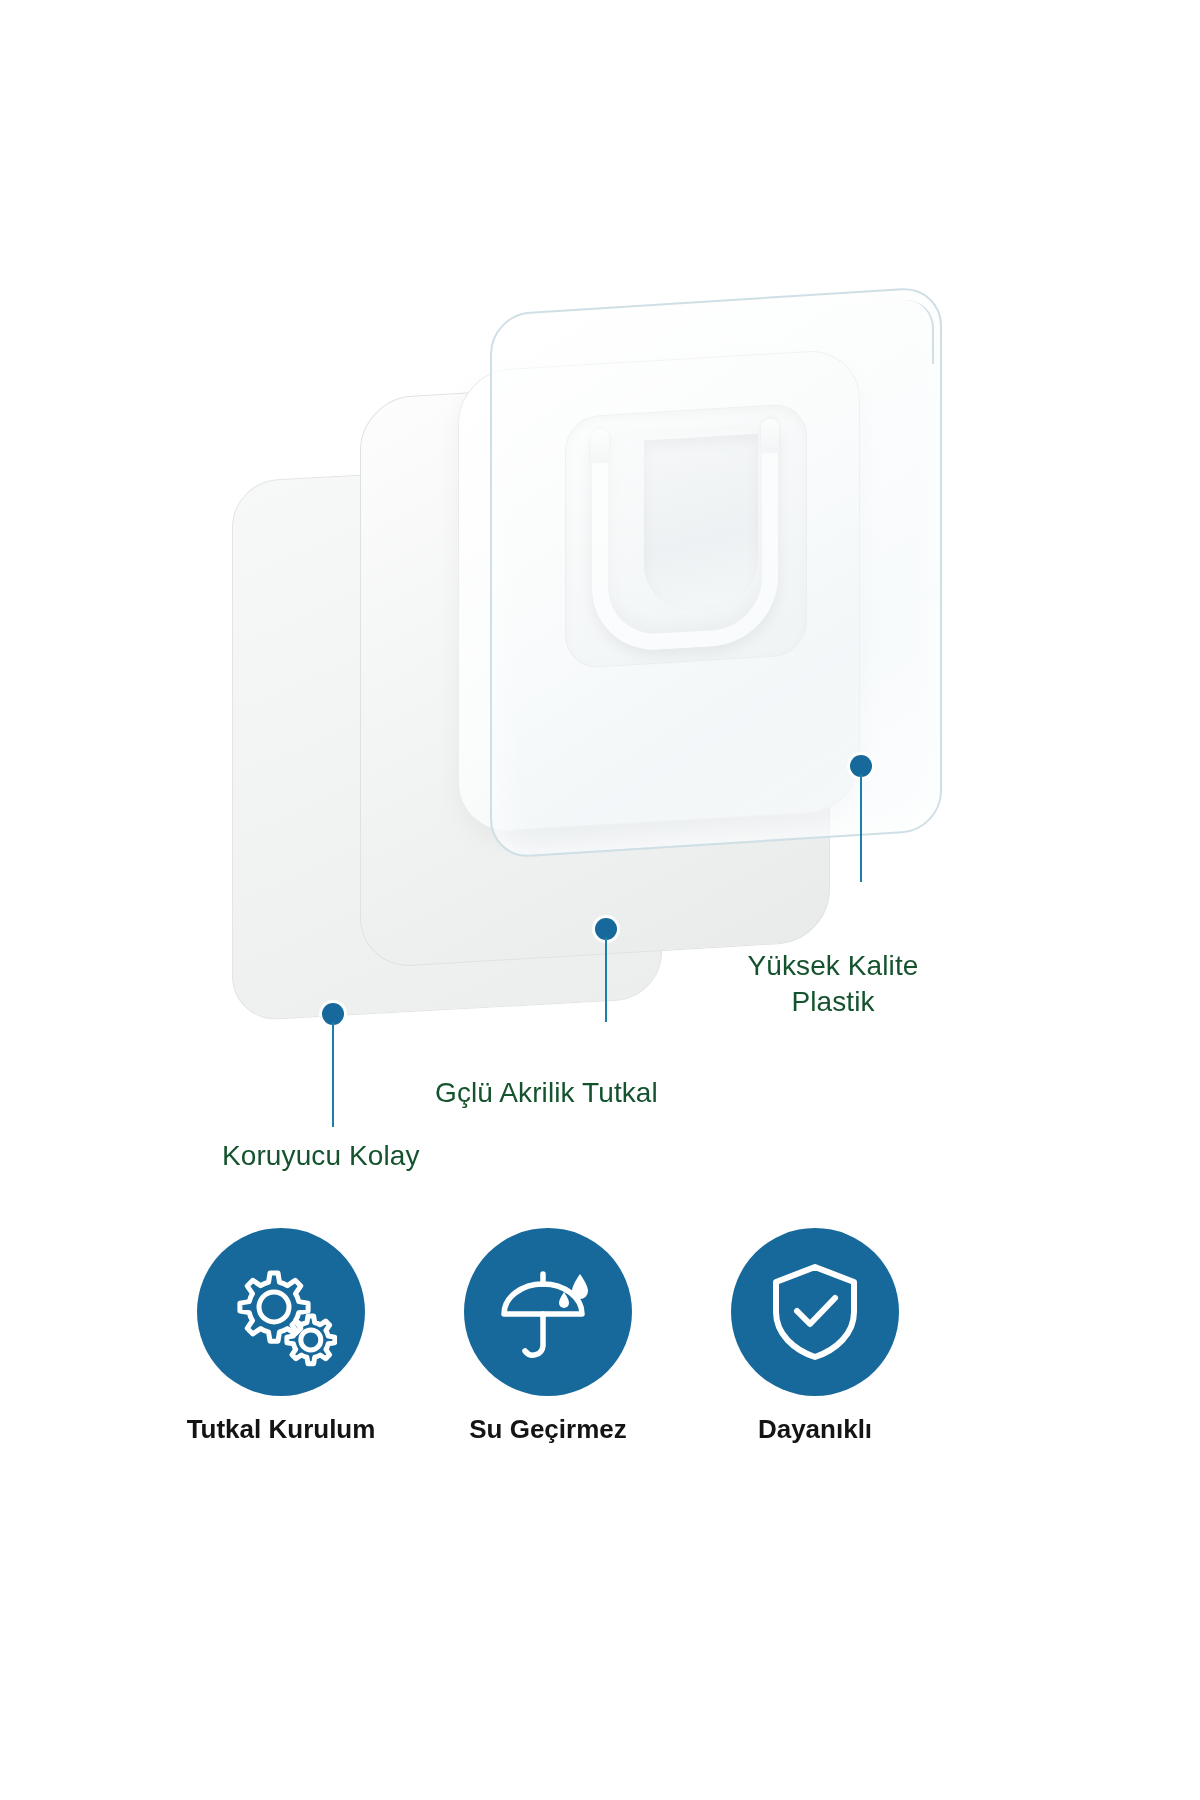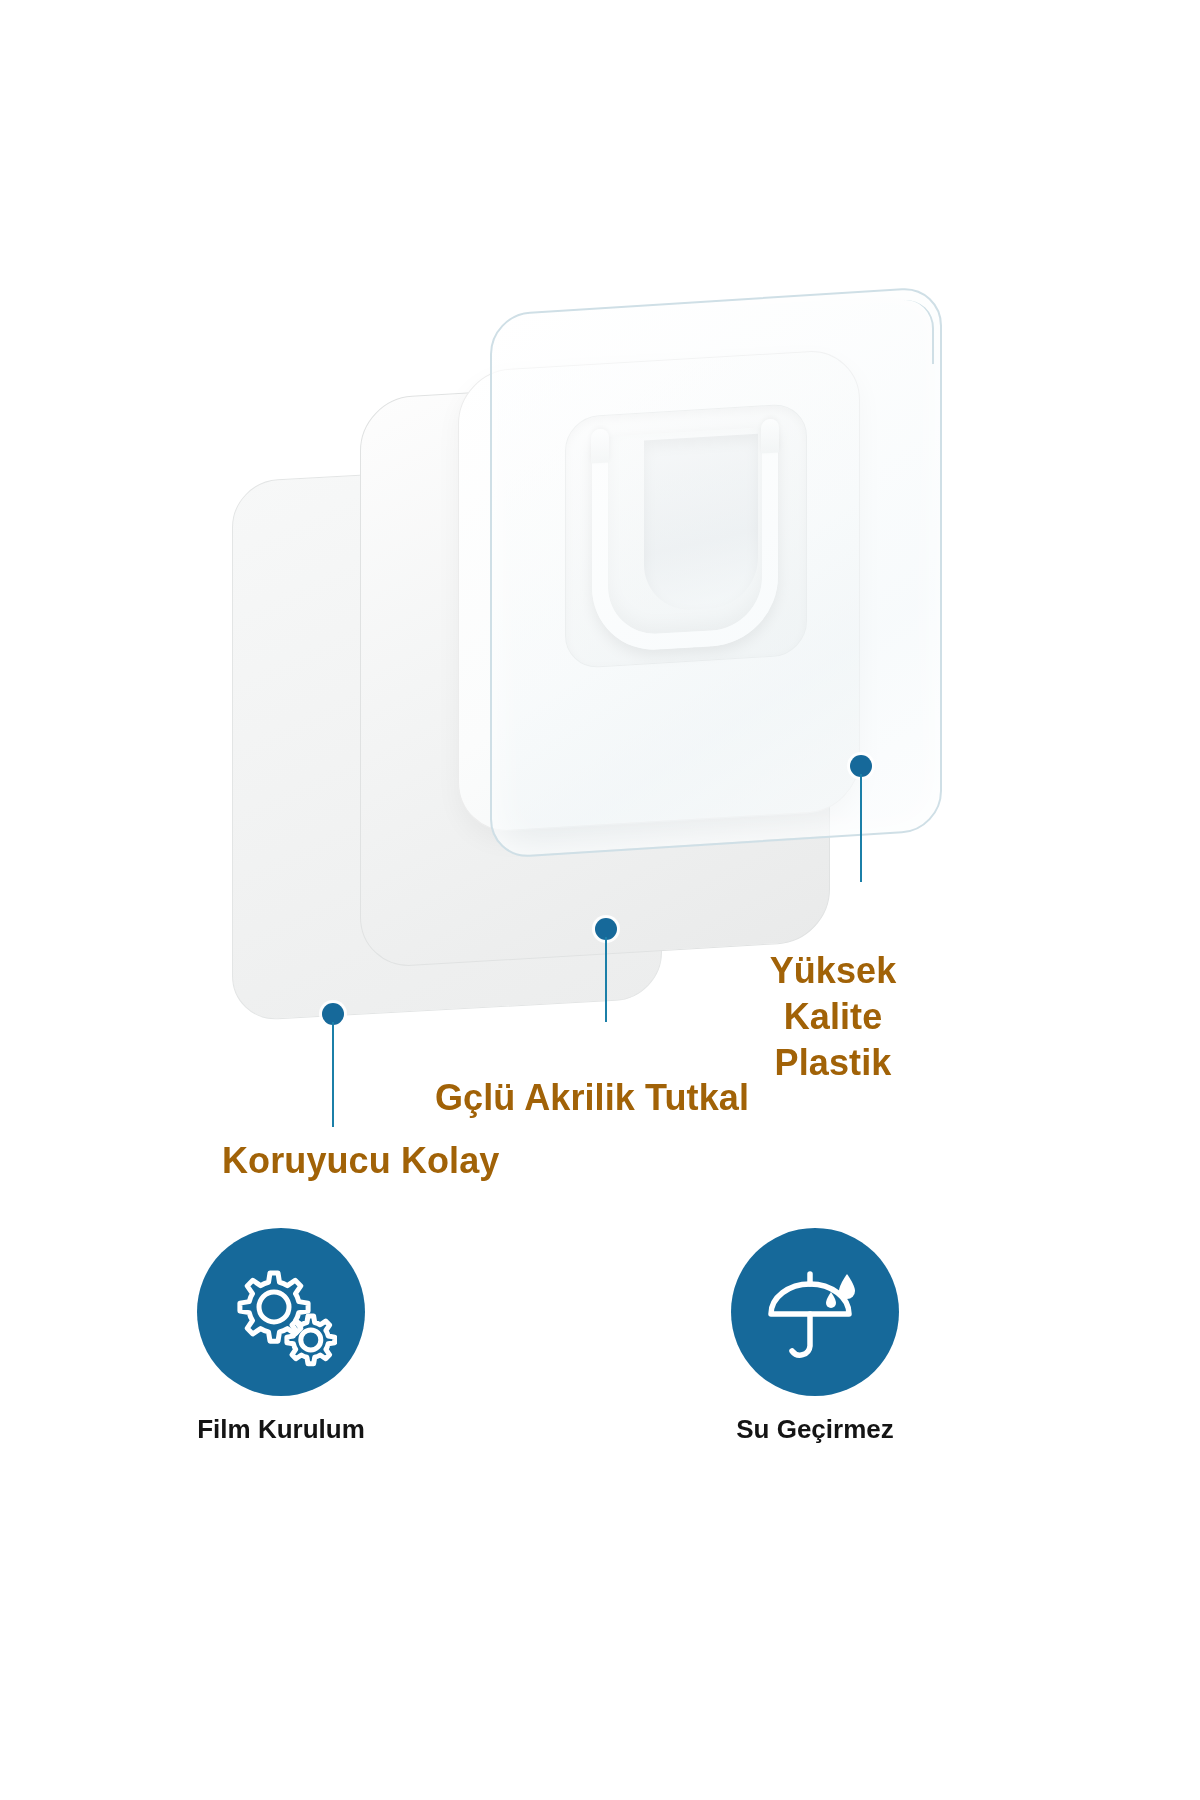--- a/index.html
+++ b/index.html
@@ -161,23 +161,23 @@
   .callout-dot {
     position: absolute;
     width: 22px;
     height: 22px;
     border-radius: 50%;
     background: #16699a;
     box-shadow: 0 0 0 3px rgba(255,255,255,0.9);
   }
   .callout-label {
     position: absolute;
-    color: #a16207;
-    font-weight: bold;
-    font-size: 36px;
+    color: #14532d;
+    font-weight: normal;
+    font-size: 28px;
     letter-spacing: 0.1px;
     white-space: nowrap;
   }
   .callout-label.two-line {
     white-space: normal;
     text-align: center;
     line-height: 1.28;
   }
 
   
@@ -277,31 +277,42 @@
     <div class="feature-badge">
       <span>
         <svg width="112" height="112" viewBox="0 0 112 112" fill="none" stroke="#ffffff" stroke-width="5" stroke-linejoin="round" stroke-linecap="round">
           <path d="M45 17 L53 17 L54.5 26.3 A24 24 0 0 1 62.4 29.6 L70.2 24.3 L75.8 29.9 L70.5 37.7 A24 24 0 0 1 73.8 45.6 L83.1 47.1 L83.1 55.1 L73.8 56.6 A24 24 0 0 1 70.5 64.5 L75.8 72.3 L70.2 77.9 L62.4 72.6 A24 24 0 0 1 54.5 75.9 L53 85.2 L45 85.2 L43.5 75.9 A24 24 0 0 1 35.6 72.6 L27.8 77.9 L22.2 72.3 L27.5 64.5 A24 24 0 0 1 24.2 56.6 L14.9 55.1 L14.9 47.1 L24.2 45.6 A24 24 0 0 1 27.5 37.7 L22.2 29.9 L27.8 24.3 L35.6 29.6 A24 24 0 0 1 43.5 26.3 Z"></path>
           <circle cx="49" cy="51" r="15"></circle>
           <path d="M83 60 L88.6 60 L89.7 66.5 A17 17 0 0 1 95.2 68.8 L100.7 65.1 L104.6 69 L100.9 74.5 A17 17 0 0 1 103.2 80 L109.7 81.1 L109.7 86.7 L103.2 87.8 A17 17 0 0 1 100.9 93.3 L104.6 98.8 L100.7 102.7 L95.2 99 A17 17 0 0 1 89.7 101.3 L88.6 107.8 L83 107.8 L81.9 101.3 A17 17 0 0 1 76.4 99 L70.9 102.7 L67 98.8 L70.7 93.3 A17 17 0 0 1 68.4 87.8 L61.9 86.7 L61.9 81.1 L68.4 80 A17 17 0 0 1 70.7 74.5 L67 69 L70.9 65.1 L76.4 68.8 A17 17 0 0 1 81.9 66.5 Z"></path>
           <circle cx="85.8" cy="83.9" r="10"></circle>
         </svg>
       </span>
     </div>
-    <div class="feature-label">Film Kurulum</div>
+    <div class="feature-label">Tutkal Kurulum</div>
   </div>
 
   <div class="feature">
     <div class="feature-badge">
       <span>
         <svg width="108" height="108" viewBox="0 0 108 108" fill="none" stroke="#ffffff" stroke-width="5.5" stroke-linejoin="round" stroke-linecap="round">
           <path d="M49 26 V16"></path>
           <path d="M10 56 A39 30 0 0 1 88 56 Z"></path>
           <path d="M49 56 V88 A10 10 0 0 1 31 93"></path>
           <path d="M86 16 C86 16 78 27 78 33 a8 8 0 0 0 16 0 c0-6-8-17-8-17 Z" fill="#ffffff" stroke="none"></path>
           <path d="M70 34 C70 34 65 41 65 45 a5 5 0 0 0 10 0 c0-4-5-11-5-11 Z" fill="#ffffff" stroke="none"></path>
         </svg>
       </span>
     </div>
     <div class="feature-label">Su Geçirmez</div>
   </div>
 
+  <div class="feature">
+    <div class="feature-badge">
+      <span>
+        <svg width="108" height="108" viewBox="0 0 108 108" fill="none" stroke="#ffffff" stroke-width="6" stroke-linejoin="round" stroke-linecap="round">
+          <path d="M54 9 L93 24 V54 C93 76 75 92 54 99 C33 92 15 76 15 54 V24 Z"></path>
+          <path d="M36 53 L49 66 L74 40"></path>
+        </svg>
+      </span>
+    </div>
+    <div class="feature-label">Dayanıklı</div>
+  </div>
 </div>
 
 </body></html>

